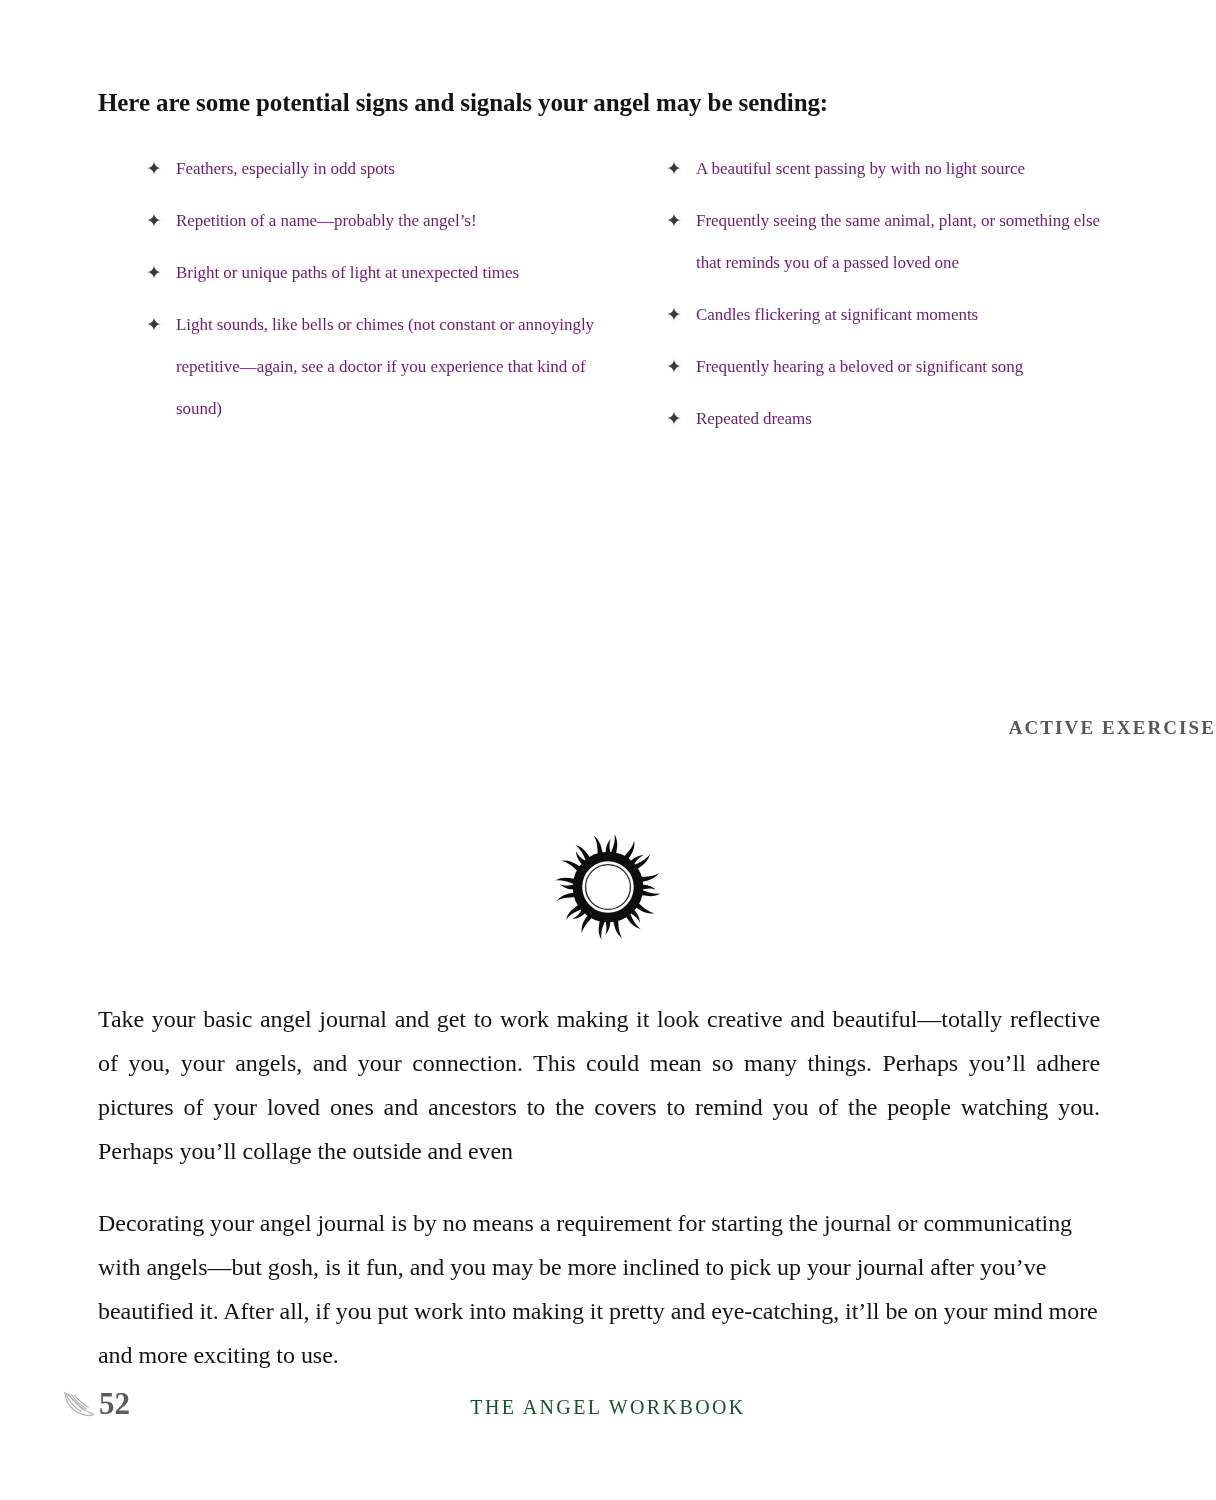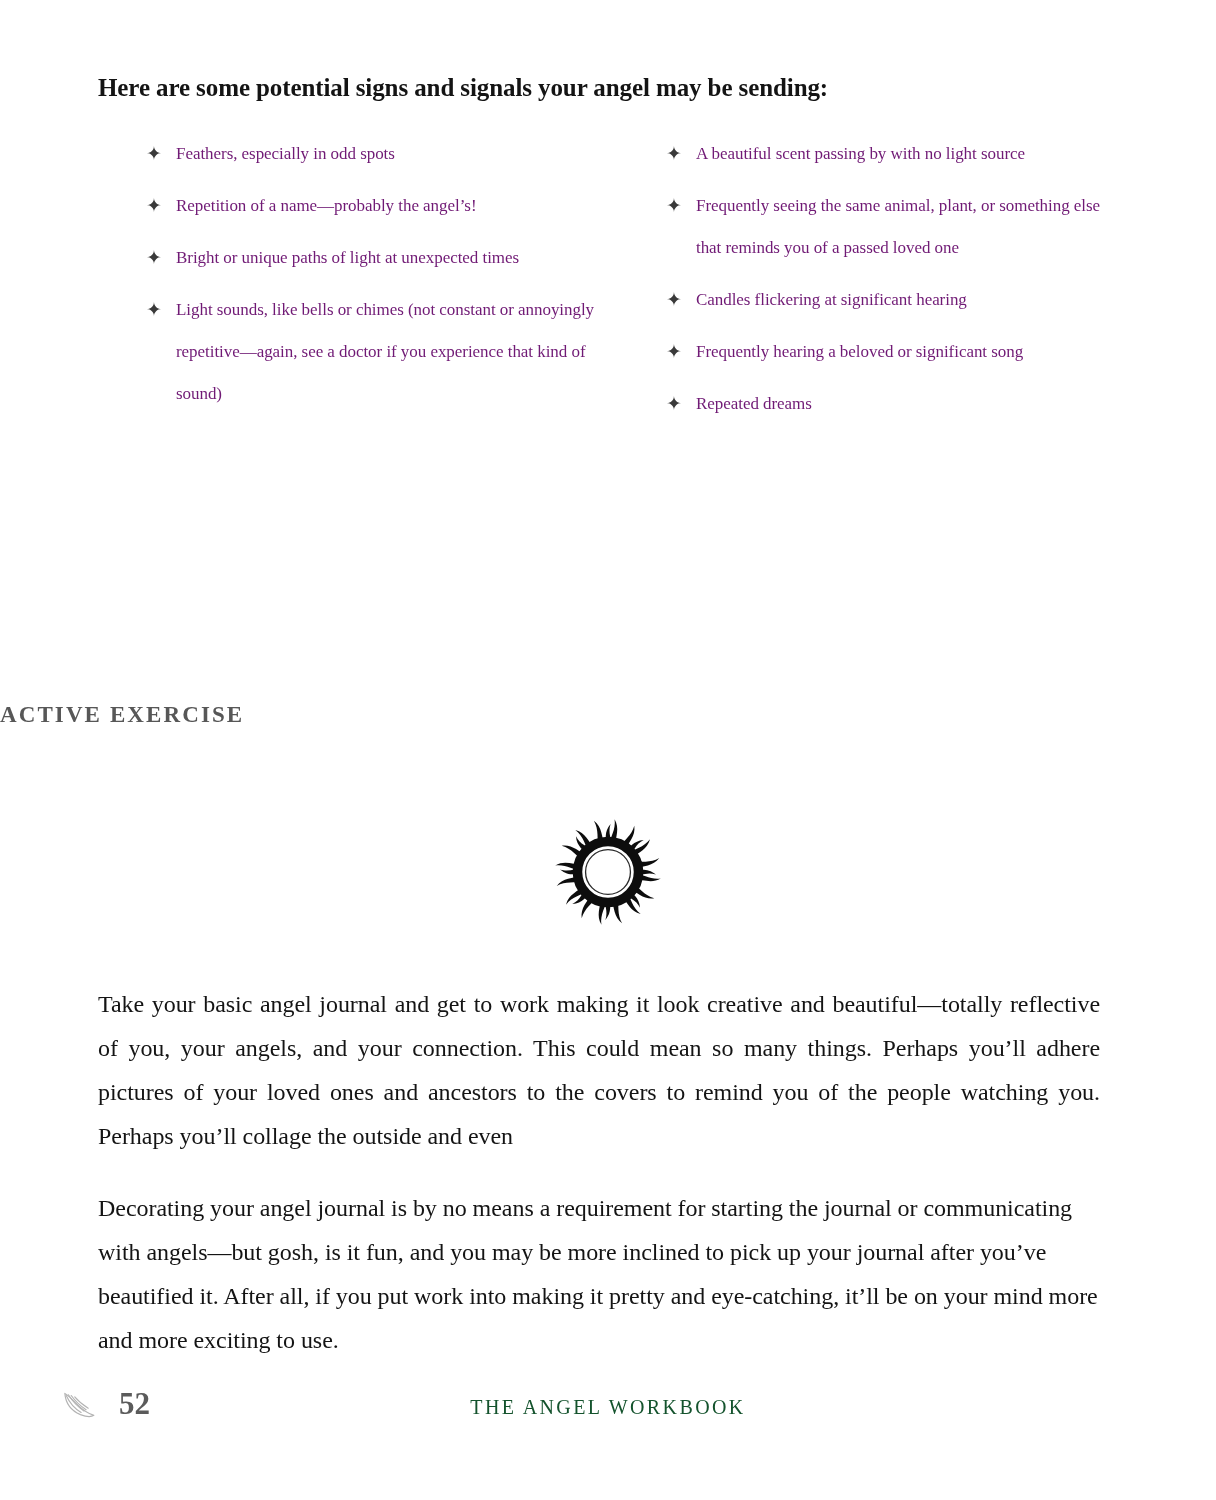--- a/index.html
+++ b/index.html
@@ -14,20 +14,21 @@
     position: relative;
     font-family: "Liberation Serif", "DejaVu Serif", serif;
     color: #1a1a1a;
     overflow: hidden;
   }
 
   .page {
     position: absolute;
     inset: 0;
     padding: 18px;
+    margin-top: 15px;
   }
 
   
   .intro-line {
     position: absolute;
     left: 98px;
     top: 74px;
     width: 1000px;
     font-size: 25px;
     font-weight: bold;
@@ -71,22 +72,22 @@
     color: #701a75;
     letter-spacing: -0.05px;
   }
 
   
   .exercise-kicker {
     position: absolute;
     left: 0;
     right: 0;
     top: 702px;
-    text-align: left;
-    font-size: 23px;
+    text-align: right;
+    font-size: 19px;
     font-weight: bold;
     letter-spacing: 2.1px;
     color: #575757;
   }
   .exercise-title {
     position: absolute;
     left: 0;
     right: 0;
     top: 740px;
     text-align: center;
@@ -131,22 +132,21 @@
     left: 0;
     right: 0;
     bottom: 56px;
     height: 56px;
   }
   .footer-page {
     position: absolute;
     left: 62px;
     top: 0;
     display: flex;
-    align-items: center;
-    gap: 23px;
+    gap: 3px;
     font-family: Liberation Serif, serif;
   }
   .wing-icon { width: 34px; height: 30px; display: block; }
   .wing-icon svg { display: block; width: 100%; height: 100%; }
   .page-number {
     font-size: 31px;
     font-weight: bold;
     color: #5b5b5b;
     line-height: 1;
   }
@@ -193,21 +193,21 @@
       <div class="bullet-row">
         <span class="bullet-icon">✦</span>
         <span class="bullet-text">A beautiful scent passing by with no light source</span>
       </div>
       <div class="bullet-row">
         <span class="bullet-icon">✦</span>
         <span class="bullet-text">Frequently seeing the same animal, plant, or something else that reminds you of a passed loved one</span>
       </div>
       <div class="bullet-row">
         <span class="bullet-icon">✦</span>
-        <span class="bullet-text">Candles flickering at significant hearing</span>
+        <span class="bullet-text">Candles flickering at significant moments</span>
       </div>
       <div class="bullet-row">
         <span class="bullet-icon">✦</span>
         <span class="bullet-text">Frequently hearing a beloved or significant song</span>
       </div>
       <div class="bullet-row">
         <span class="bullet-icon">✦</span>
         <span class="bullet-text">Repeated dreams</span>
       </div>
     </div>

